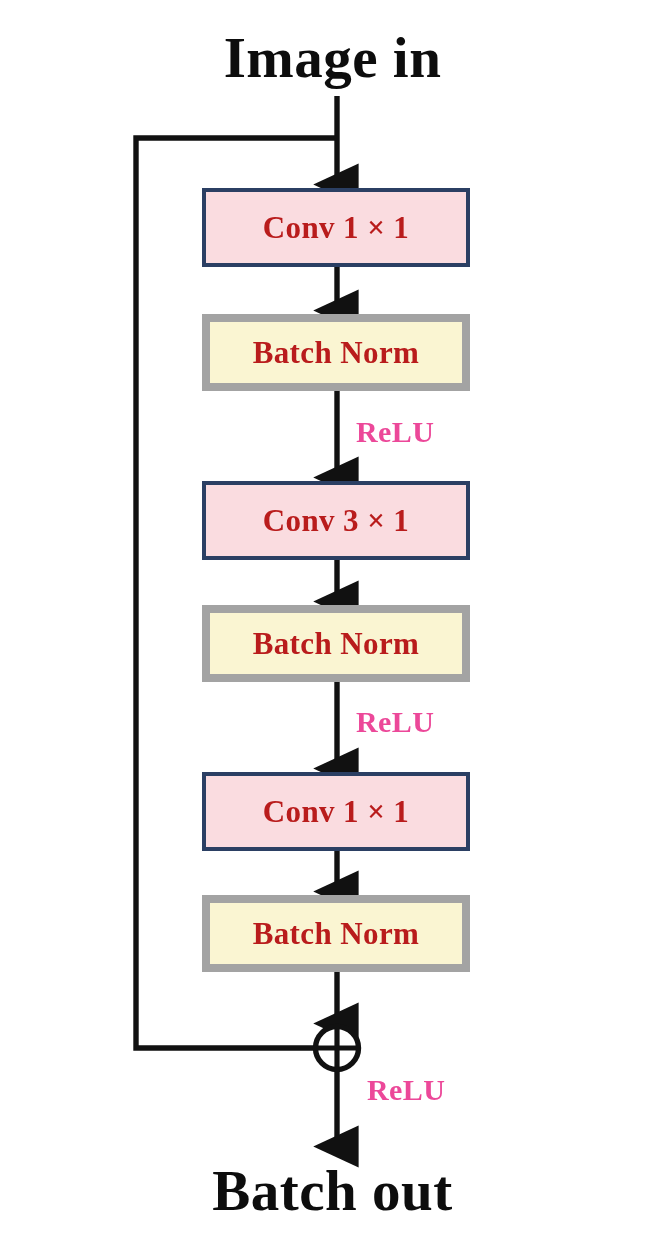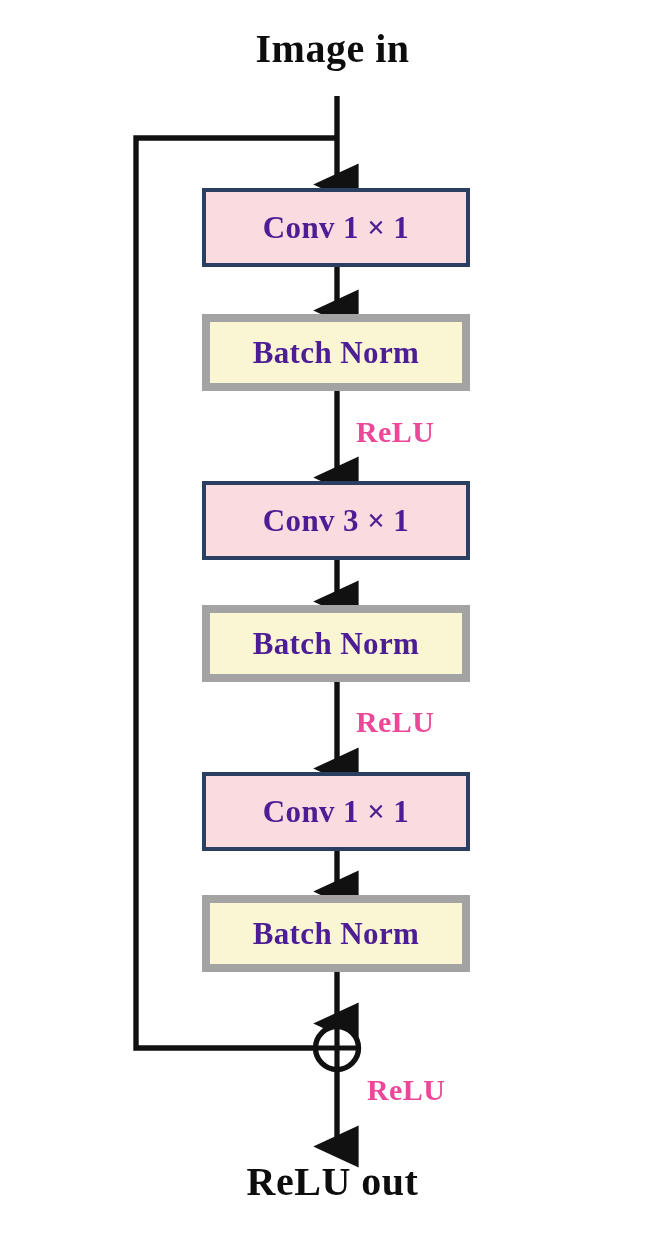--- a/index.html
+++ b/index.html
@@ -24,41 +24,41 @@
     width: 665px;
     height: 1251px;
   }
 
   
   .endpoint-label {
     position: absolute;
     width: 665px;
     text-align: center;
     font-weight: bold;
-    font-size: 40px;
+    font-size: 57px;
     letter-spacing: 0.5px;
     color: #0d0d0d;
     font-family: "Liberation Serif", "DejaVu Serif", serif;
     white-space: nowrap;
   }
   #label-image-in { top: 25px; }
   #label-image-out { top: 1158px; }
 
   
   .node-box {
     position: absolute;
     left: 202px;
     width: 268px;
     display: flex;
     align-items: center;
     justify-content: center;
     box-sizing: border-box;
     font-weight: bold;
     font-size: 31px;
-    color: #4c1d95;
+    color: #b91c1c;
     letter-spacing: 0.4px;
     white-space: nowrap;
     font-family: "Liberation Serif", "DejaVu Serif", serif;
   }
   .node-box.conv {
     background: #fadce0;
     border: 4px solid #2b3f63;
     height: 79px;
   }
   .node-box.bnorm {
@@ -141,15 +141,15 @@
   <div class="node-box conv" id="box-conv-3">Conv 1 × 1</div>
 
   <div class="node-box bnorm" id="box-bn-3">Batch Norm</div>
 
   <div class="relu-label" id="relu-1">ReLU</div>
 
   <div class="relu-label" id="relu-2">ReLU</div>
 
   <div class="relu-label" id="relu-3">ReLU</div>
 
-  <div class="endpoint-label" id="label-image-out">ReLU out</div>
+  <div class="endpoint-label" id="label-image-out">Batch out</div>
 
 </div>
 
 </body></html>

